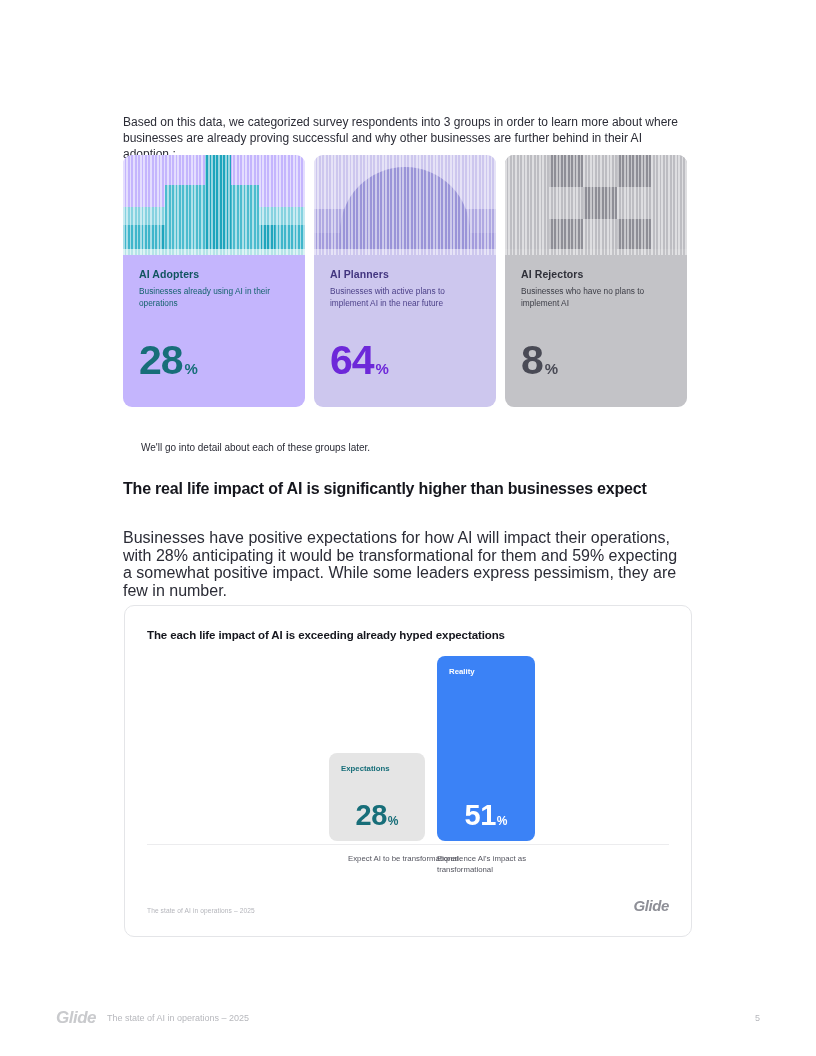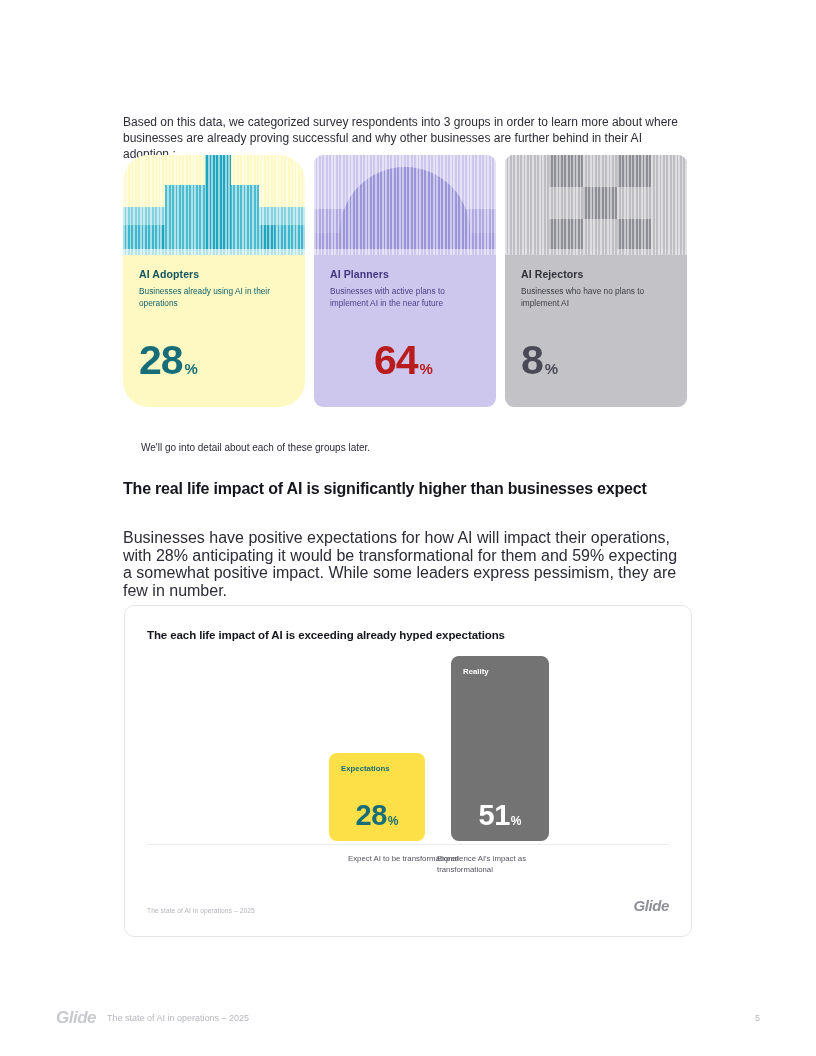--- a/index.html
+++ b/index.html
@@ -20,21 +20,21 @@
     font-size:12px;line-height:16px;color:#2b2c36;
   }
 
   
   .cards{position:absolute;left:123px;top:155px;width:566px;height:252px;
          display:flex;gap:9px;}
   .card{
     width:182px;height:252px;border-radius:9px;overflow:hidden;
     position:relative;display:flex;flex-direction:column;
   }
-  .card.teal{background:#fef9c3;border-radius:26px;}
+  .card.teal{background:#c4b5fd;}
   .card.purple{background:#cdc7ee;}
   .card.gray{background:#c3c3c7;}
 
   .card-art{position:relative;height:100px;width:100%;overflow:hidden;}
   .card-art .shape{position:absolute;inset:0;}
   .card-art .stripes{
     position:absolute;inset:0;
     pointer-events:none;
   }
   .teal .stripes{
@@ -78,21 +78,21 @@
   .card-desc{margin-top:6px;font-size:8.3px;line-height:11.6px;}
   .teal .card-desc{color:#14626d;}
   .purple .card-desc{color:#4a3f87;}
   .gray .card-desc{color:#3b3c45;}
 
   .card-stat{position:absolute;left:16px;bottom:26px;line-height:1;
              display:flex;align-items:baseline;}
   .card-stat .num{font-size:41px;font-weight:bold;letter-spacing:-1px;}
   .card-stat .pct{font-size:15px;font-weight:bold;margin-left:2px;}
   .teal .card-stat{color:#176e79;}
-  .purple .card-stat{color:#b91c1c;margin-left:44px;}
+  .purple .card-stat{color:#6d28d9;}
   .gray .card-stat{color:#494a55;}
 
   
   .note{position:absolute;left:141px;top:440px;width:566px;
         font-size:10px;line-height:16px;color:#2b2c36;}
   .h2{position:absolute;left:123px;top:480px;width:572px;
       font-size:16px;font-weight:bold;letter-spacing:-.2px;color:#15161d;}
   .body-copy{position:absolute;left:123px;top:529px;width:566px;
       font-size:16px;line-height:17.5px;color:#2b2c36;}
 
@@ -105,23 +105,23 @@
   .chart-title{position:absolute;left:22px;top:23px;font-size:11.5px;
                font-weight:bold;color:#15161d;letter-spacing:-.1px;}
   .plot{position:absolute;left:22px;top:50px;right:22px;height:185px;}
   .bar{position:absolute;bottom:0;border-radius:8px;}
   .bar .blabel{position:absolute;left:12px;top:11px;font-size:7.8px;
                font-weight:bold;}
   .bar .bval{position:absolute;left:0;right:0;bottom:11px;text-align:center;
              display:flex;justify-content:center;align-items:baseline;line-height:1;}
   .bar .bval .n{font-size:29px;font-weight:bold;letter-spacing:-.5px;}
   .bar .bval .p{font-size:12px;font-weight:bold;margin-left:1px;}
-  .bar.expect{background:#fde047;}
+  .bar.expect{background:#e5e5e5;}
   .bar.expect .blabel,.bar.expect .bval{color:#176e79;}
-  .bar.reality{background:#737373;margin-left:14px;}
+  .bar.reality{background:#3b82f6;}
   .bar.reality .blabel,.bar.reality .bval{color:#ffffff;}
 
   .axis-line{position:absolute;left:22px;right:22px;top:238px;height:1px;
              background:#ececee;}
   .axis-labels{position:absolute;left:22px;top:248px;right:22px;height:30px;}
   .axis-lab{position:absolute;font-size:7.8px;line-height:10.5px;color:#54555f;width:120px;}
 
   .chart-foot{position:absolute;left:22px;bottom:22px;right:22px;
               display:flex;justify-content:space-between;align-items:flex-end;}
   .chart-foot .src{font-size:6.6px;color:#b4b5bb;letter-spacing:.1px;}

